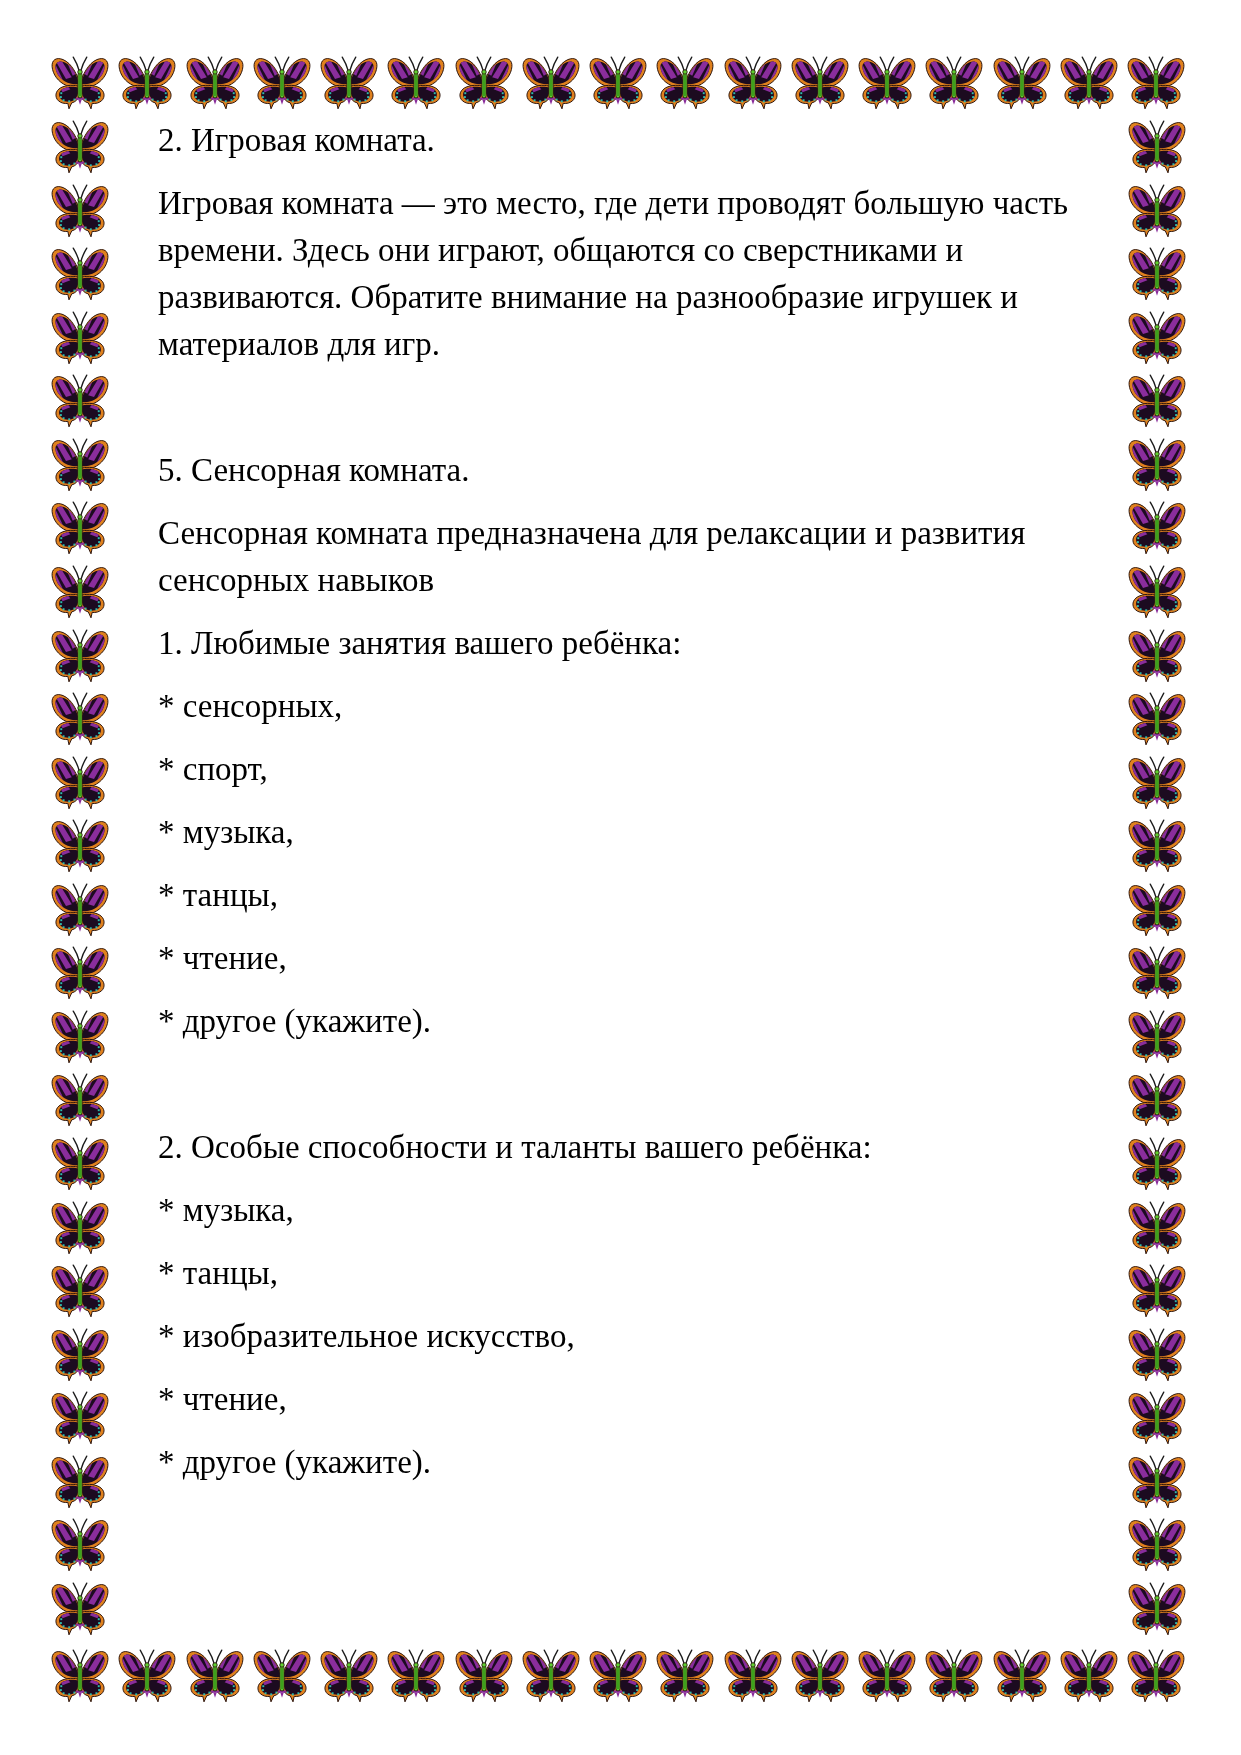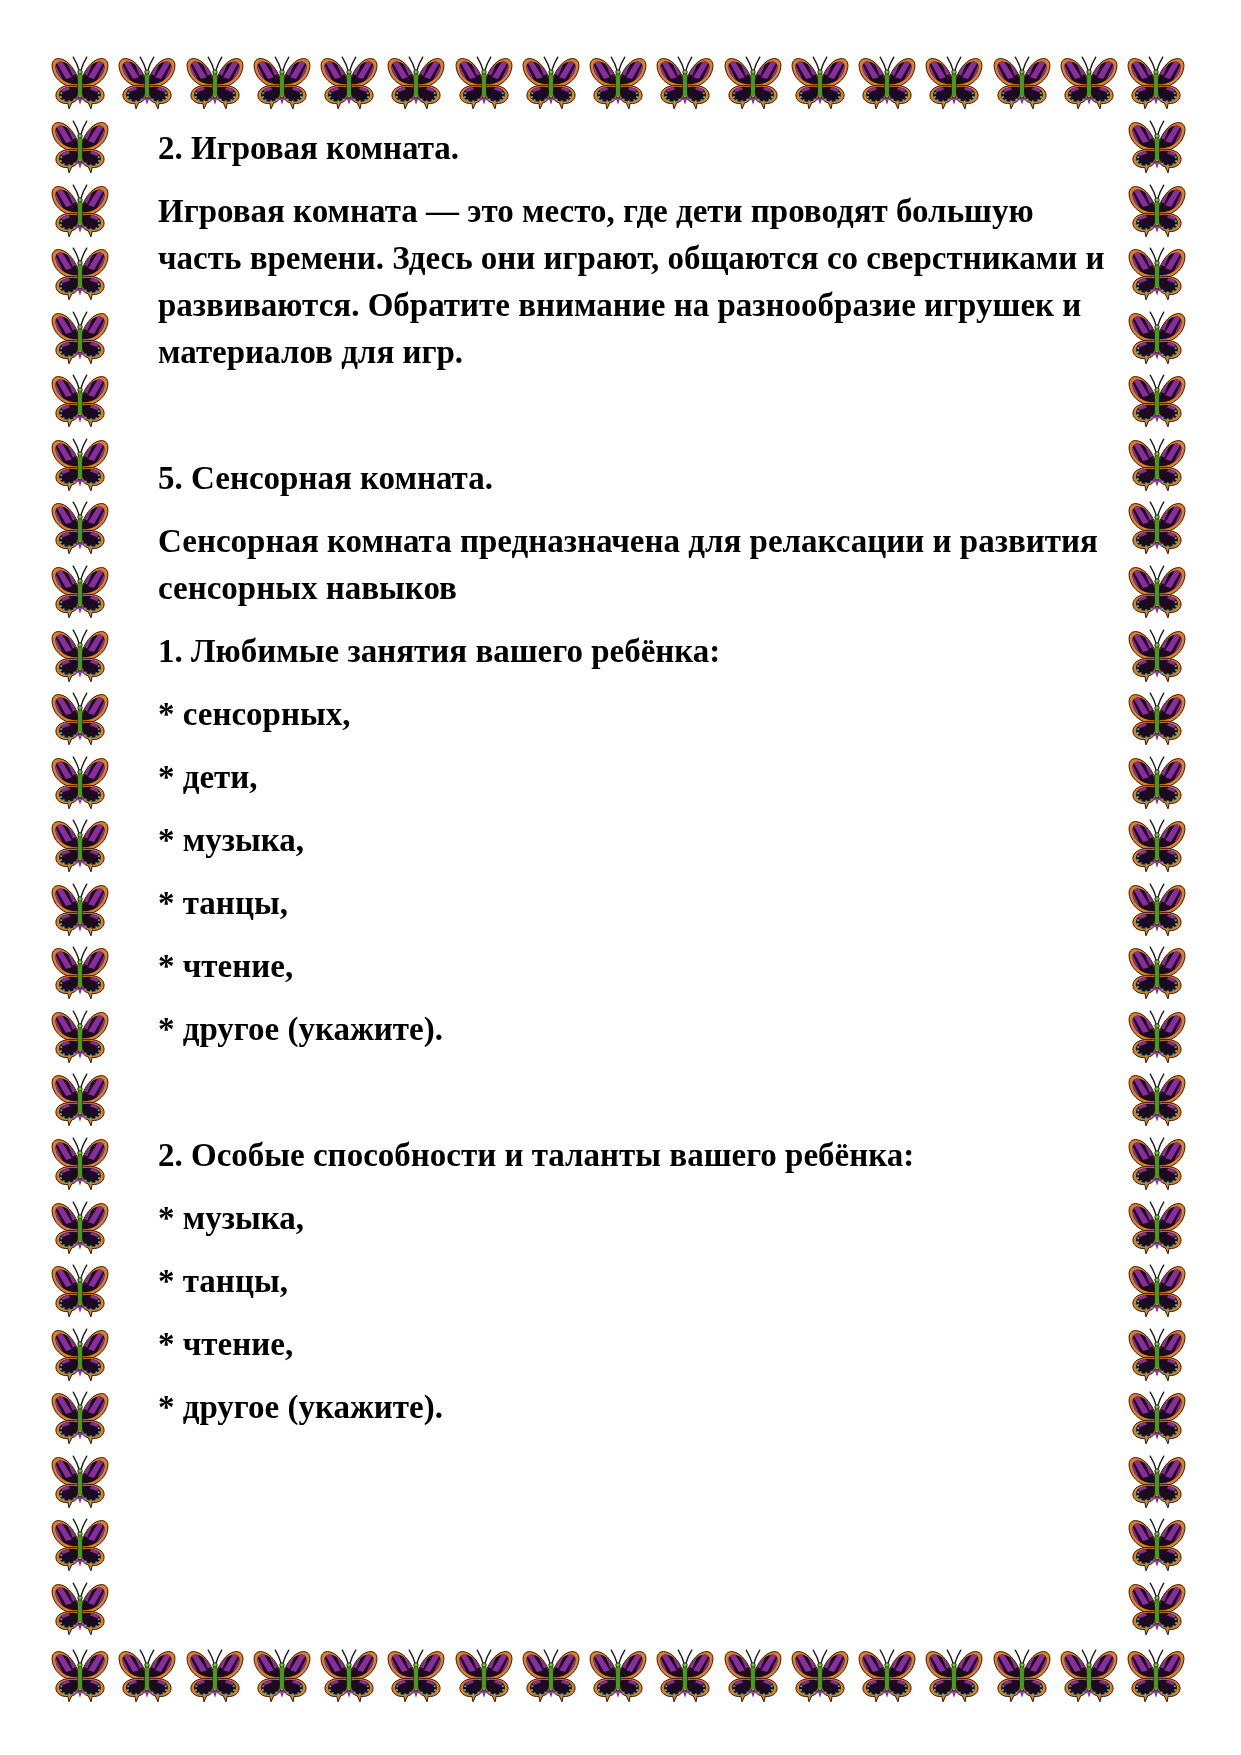--- a/index.html
+++ b/index.html
@@ -25,21 +25,21 @@
   .c-green{fill:var(--bf-green);}
   .oline{stroke:var(--bf-outline);stroke-width:1;}
   .bline{stroke:var(--bf-outline);stroke-width:0.9;}
   .ant{fill:none;stroke:var(--bf-antenna);stroke-width:1.4;stroke-linecap:round;}
   .gline{stroke:var(--bf-green-dark);stroke-width:1.4;}
   
   .content{
     position:absolute;left:158px;top:117px;width:952px;
     font-size:33px;line-height:47px;color:#000;
   }
-  .content p{margin:8px 0 16px 0;font-weight:bold;}
+  .content p{margin:0 0 16px 0;}
   .content p.blank{min-height:47px;}
 </style>
 </head>
 <body style="background: rgb(255, 255, 255);">
 
 <svg width="0" height="0" style="position:absolute" aria-hidden="true">
   <defs>
     <clipPath id="uwClip">
       <path d="M31 29.8 C28.8 22.4 23.8 11.8 15.9 8.6 C9.8 6.2 6.2 9 6.6 14 C7.1 20.2 11.9 26.9 19.2 29.9 C23.5 31.7 28.5 31.5 31 30.7 Z"></path>
     </clipPath>
@@ -338,25 +338,26 @@
       </svg>
     </div>
   <div class="content">
       <p class="heading">2. Игровая комната.</p>
       <p class="body">Игровая комната — это место, где дети проводят большую часть времени. Здесь они играют, общаются со сверстниками и развиваются. Обратите внимание на разнообразие игрушек и материалов для игр.</p>
       <p class="blank"></p>
       <p class="heading">5. Сенсорная комната.</p>
       <p class="body">Сенсорная комната предназначена для релаксации и развития сенсорных навыков</p>
       <p class="body">1. Любимые занятия вашего ребёнка:</p>
       <p class="list-item">* сенсорных,</p>
-      <p class="list-item">* дети,</p>
+      <p class="list-item">* спорт,</p>
       <p class="list-item">* музыка,</p>
       <p class="list-item">* танцы,</p>
       <p class="list-item">* чтение,</p>
       <p class="list-item">* другое (укажите).</p>
       <p class="blank"></p>
       <p class="body">2. Особые способности и таланты вашего ребёнка:</p>
       <p class="list-item">* музыка,</p>
       <p class="list-item">* танцы,</p>
+      <p class="list-item">* изобразительное искусство,</p>
       <p class="list-item">* чтение,</p>
       <p class="list-item">* другое (укажите).</p>
     </div>
 </div>
 
 </body></html>

